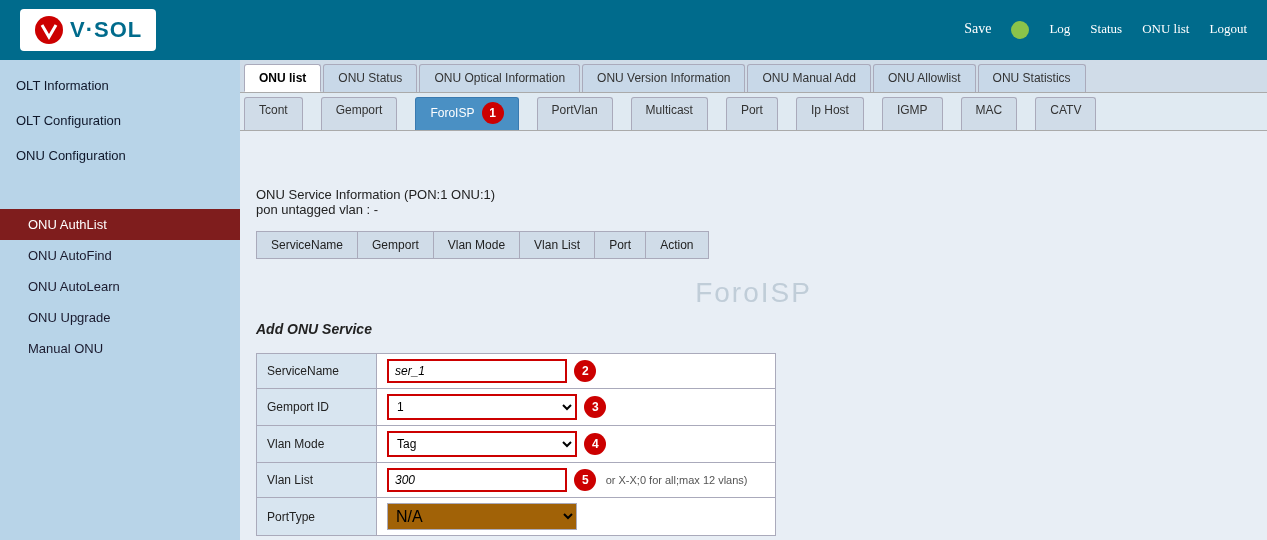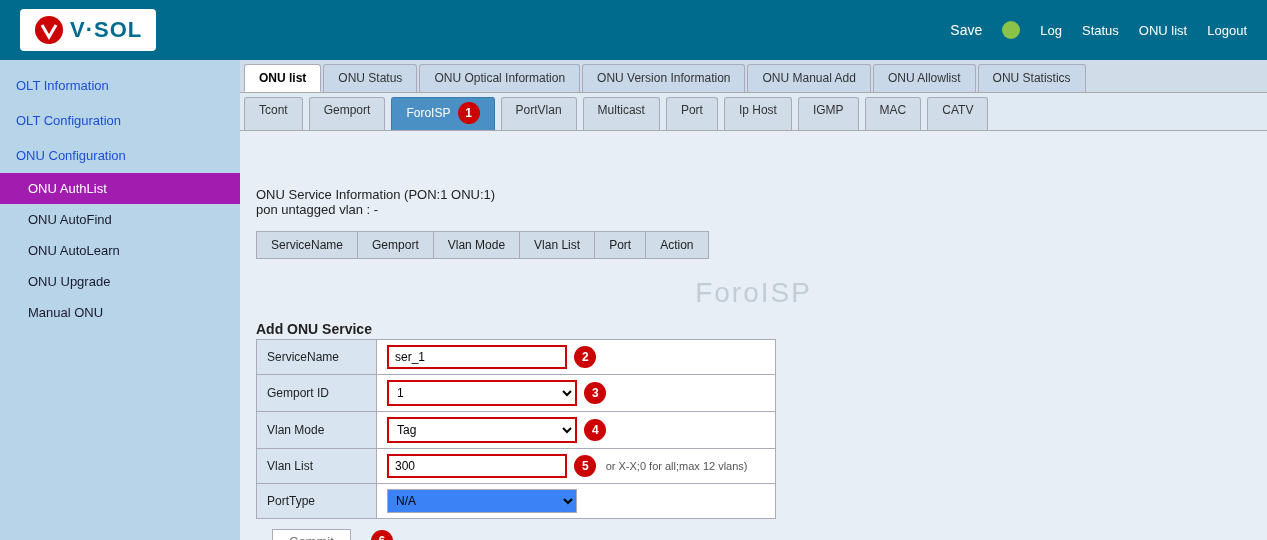--- a/index.html
+++ b/index.html
@@ -28,23 +28,23 @@
       color: #006b8c;
       letter-spacing: 1px;
     }
     .logo-icon {
       width: 30px;
       height: 30px;
       margin-right: 6px;
     }
     .top-right {
       display: flex;
-      align-items: center;
       gap: 20px;
       color: white;
+      font-family: Liberation Serif, serif;
     }
     .save-btn {
       color: white;
       font-size: 14px;
       cursor: pointer;
     }
     .status-dot {
       width: 18px;
       height: 18px;
       background: #8bc34a;
@@ -66,33 +66,34 @@
 
     
     .sidebar {
       width: 240px;
       background: #b8d4e8;
       flex-shrink: 0;
       padding-top: 8px;
     }
     .sidebar-item {
       padding: 10px 16px;
-      color: #1d4ed8;
+      color: #0f172a;
       cursor: pointer;
       font-size: 13px;
     }
     .sidebar-sub {
       padding: 8px 28px;
       color: #1a1a2e;
       cursor: pointer;
       font-size: 13px;
     }
     .sidebar-sub.active {
-      background: #a21caf;
-      color: white;
+      background: #7f1d1d;
+      color: white;
+      margin-top: 36px;
     }
 
     
     .content-area {
       flex: 1;
       background: #e8eef5;
       overflow-y: auto;
     }
 
     
@@ -119,21 +120,21 @@
       color: #000;
       font-weight: bold;
     }
 
     
     .sub-tab-bar {
       background: #e0eaf2;
       display: flex;
       border-bottom: 1px solid #aaa;
       padding: 4px 4px 0;
-      gap: 6px;
+      gap: 18px;
     }
     .sub-tab {
       padding: 5px 14px;
       background: #d0dce8;
       border: 1px solid #aab;
       border-bottom: none;
       cursor: pointer;
       font-size: 12px;
       color: #333;
       border-radius: 3px 3px 0 0;
@@ -179,21 +180,22 @@
     }
 
     
     .form-section {
       margin: 8px 16px;
     }
     .form-title {
       font-size: 14px;
       font-weight: bold;
       color: #222;
-      margin-bottom: 2px;
+      margin-bottom: 16px;
+      font-style: italic;
     }
     .form-table {
       border-collapse: collapse;
       width: 520px;
       background: white;
     }
     .form-table td {
       border: 1px solid #aab;
       padding: 5px 10px;
       font-size: 12px;
@@ -203,34 +205,35 @@
       width: 120px;
       color: #222;
       font-weight: normal;
     }
     .form-input {
       border: 2px solid #cc0000;
       padding: 3px 6px;
       font-size: 12px;
       width: 180px;
       outline: none;
+      font-style: italic;
     }
     .form-select {
       border: 2px solid #cc0000;
       padding: 3px 4px;
       font-size: 12px;
       width: 190px;
       background: white;
     }
     .form-select-plain {
       border: 1px solid #aab;
       padding: 3px 4px;
-      font-size: 12px;
+      font-size: 16px;
       width: 190px;
-      background: #3b82f6;
+      background: #a16207;
     }
     .hint-text {
       font-size: 11px;
       color: #555;
       padding-left: 6px;
     }
 
     
     .commit-btn {
       margin: 10px 16px;

